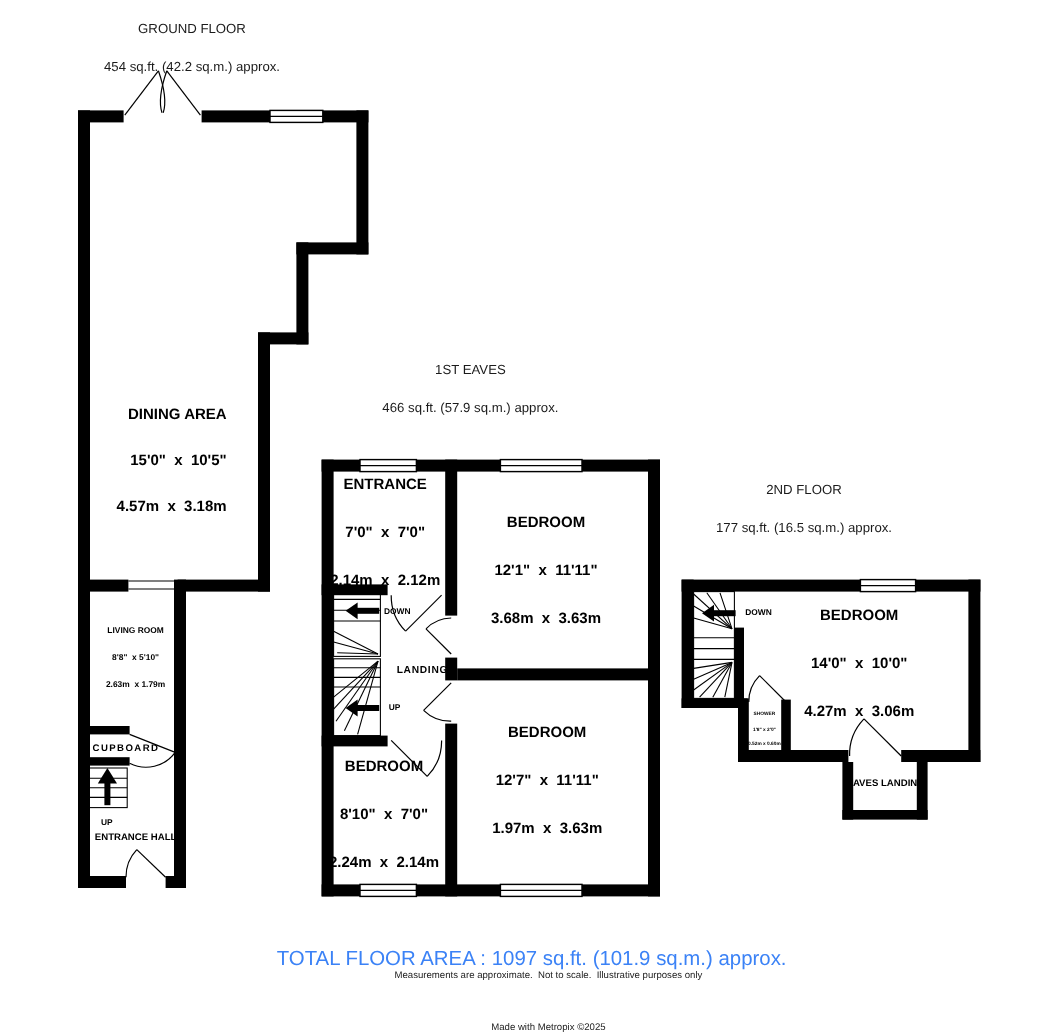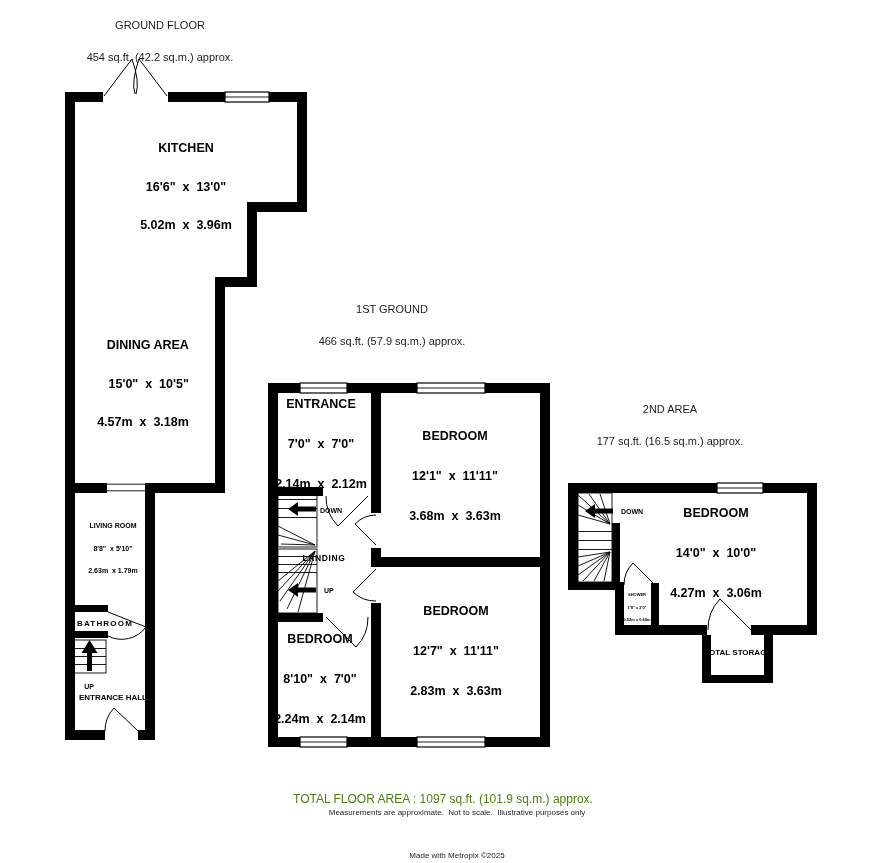--- a/index.html
+++ b/index.html
@@ -16,21 +16,21 @@
   .room-sm div{line-height:8.5px;}
   .hdr{font-size:11px;color:#1b1b1b;}
   .hdr div{line-height:9.5px;}
   .tag{font-weight:bold;font-size:8px;}
   .tag-sp{letter-spacing:1.2px;}
   .tag-sm{font-weight:bold;font-size:7px;}
   .tag-l{transform:translate(0,-50%);text-align:left;}
   .tiny{font-weight:bold;font-size:4px;}
   .tiny div{line-height:4.6px;}
   .landing{font-weight:bold;font-size:8.5px;letter-spacing:0.6px;}
-  .f-main{font-size:12px;color:#4d7c0f;}
+  .f-main{font-size:17px;color:#3b82f6;}
   .f-small{font-size:8px;color:#222222;padding-left:28px;}
   .wall{fill:#000000;}
   .thin{stroke:#000000;stroke-width:1;fill:none;}
   .hair{stroke:#000000;stroke-width:0.9;fill:none;}
   .win{fill:#ffffff;stroke:#000000;stroke-width:1.2;}
   .arrow{fill:#000000;}
 </style>
 </head>
 <body>
 
@@ -222,81 +222,76 @@
       <path class="thin" d="M708,630 A43,43 0 0 1 720,599"></path>
       <line class="thin" x1="751" y1="630" x2="720" y2="599"></line>
     </g>
   </g>
 </svg>
 
   <div class="lbl hdr" style="left:160px;top:41px;">
     <div>GROUND FLOOR</div>
     <div>454 sq.ft. (42.2 sq.m.) approx.</div>
   </div>
-  <div class="lbl room" style="left:186px;top:187px;">
-    <div>KITCHEN</div>
-    <div>16'6"  x  13'0"</div>
-    <div>5.02m  x  3.96m</div>
-  </div>
   <div class="lbl room" style="left:143px;top:384px;text-align:right;">
     <div>DINING AREA</div>
     <div>15'0"  x  10'5"</div>
     <div>4.57m  x  3.18m</div>
   </div>
   <div class="lbl room-sm" style="left:113px;top:549px;">
     <div>LIVING ROOM</div>
     <div>8'8"  x 5'10"</div>
     <div>2.63m  x 1.79m</div>
   </div>
-  <div class="lbl tag tag-sp" style="left:105px;top:624px;">BATHROOM</div>
+  <div class="lbl tag tag-sp" style="left:105px;top:624px;">CUPBOARD</div>
   <div class="lbl tag-sm" style="left:89px;top:686px;">UP</div>
   <div class="lbl tag" style="left:113px;top:698px;">ENTRANCE HALL</div>
 
   <div class="lbl hdr" style="left:392px;top:325px;">
-    <div>1ST GROUND</div>
+    <div>1ST EAVES</div>
     <div>466 sq.ft. (57.9 sq.m.) approx.</div>
   </div>
   <div class="lbl room room-ff" style="left:321px;top:444px;">
     <div>ENTRANCE</div>
     <div>7'0"  x  7'0"</div>
     <div>2.14m  x  2.12m</div>
   </div>
   <div class="lbl room room-ff" style="left:455px;top:476px;">
     <div>BEDROOM</div>
     <div>12'1"  x  11'11"</div>
     <div>3.68m  x  3.63m</div>
   </div>
-  <div class="lbl landing" style="left:324px;top:558px;">LANDING</div>
+  <div class="lbl landing" style="left:352px;top:558px;">LANDING</div>
   <div class="lbl tag-sm tag-l" style="left:320px;top:510px;">DOWN</div>
   <div class="lbl tag-sm tag-l" style="left:324px;top:590px;">UP</div>
   <div class="lbl room room-ff" style="left:456px;top:651px;">
     <div>BEDROOM</div>
     <div>12'7"  x  11'11"</div>
-    <div>2.83m  x  3.63m</div>
+    <div>1.97m  x  3.63m</div>
   </div>
   <div class="lbl room room-ff" style="left:320px;top:679px;">
     <div>BEDROOM</div>
     <div>8'10"  x  7'0"</div>
     <div>2.24m  x  2.14m</div>
   </div>
 
   <div class="lbl hdr" style="left:670px;top:425px;">
-    <div>2ND AREA</div>
+    <div>2ND FLOOR</div>
     <div>177 sq.ft. (16.5 sq.m.) approx.</div>
   </div>
   <div class="lbl room room-ff" style="left:716px;top:553px;">
     <div>BEDROOM</div>
     <div>14'0"  x  10'0"</div>
     <div>4.27m  x  3.06m</div>
   </div>
   <div class="lbl tag-sm tag-l" style="left:621px;top:511px;">DOWN</div>
   <div class="lbl tiny" style="left:637px;top:608px;">
     <div>SHOWER</div>
     <div>1'8" x 2'0"</div>
     <div>0.52m x 0.60m</div>
   </div>
-  <div class="lbl tag" style="left:738px;top:653px;">TOTAL STORAGE</div>
+  <div class="lbl tag" style="left:738px;top:653px;">EAVES LANDING</div>
 
   <div class="lbl f-main" style="left:443px;top:799px;">TOTAL FLOOR AREA : 1097 sq.ft. (101.9 sq.m.) approx.</div>
   <div class="lbl f-small" style="left:443px;top:813px;">Measurements are approximate.  Not to scale.  Illustrative purposes only</div>
   <div class="lbl f-small" style="left:443px;top:856px;">Made with Metropix ©2025</div>
 
 </div>
 
 </body></html>

